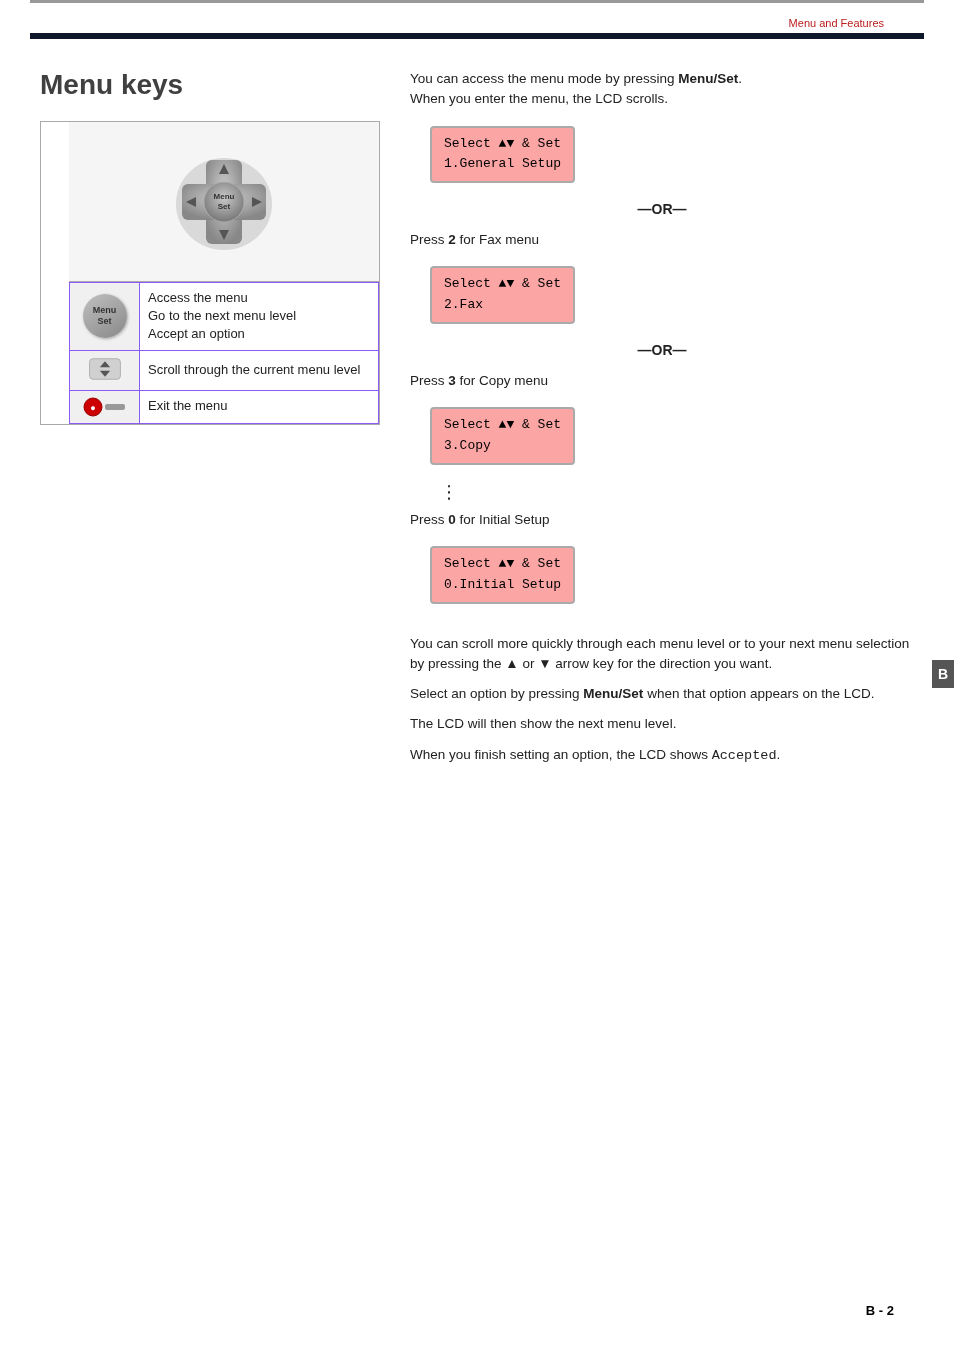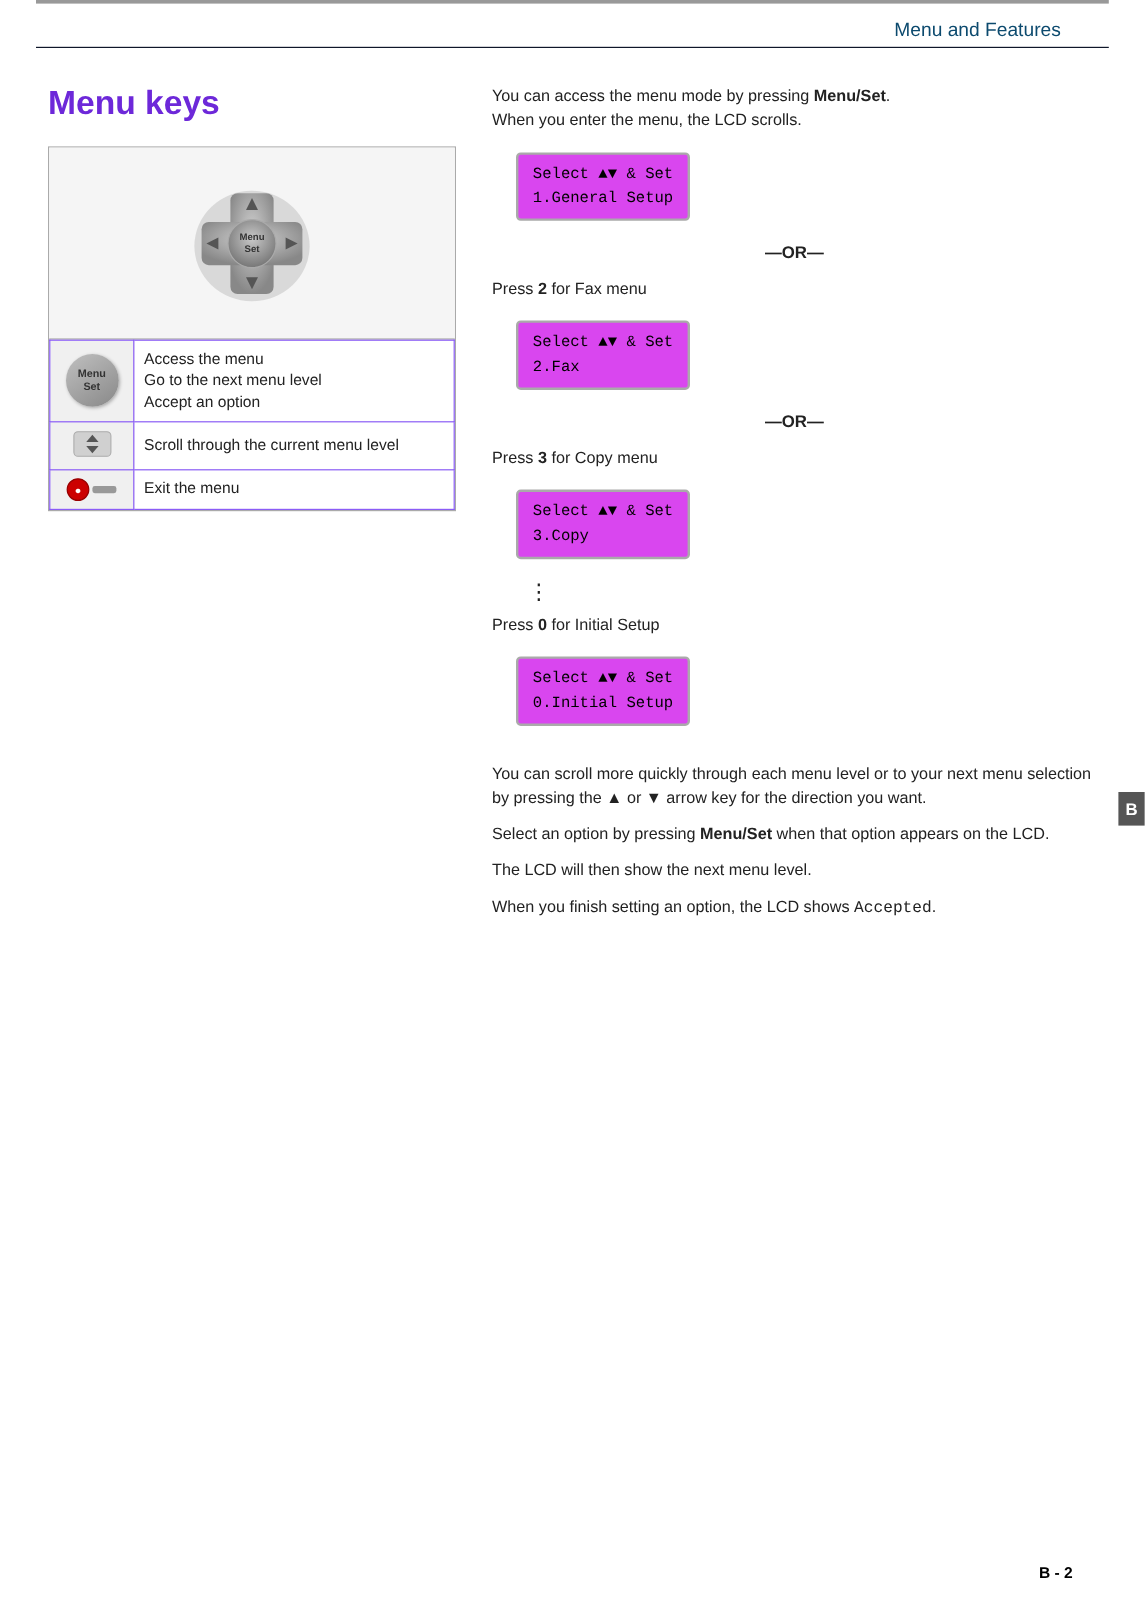--- a/index.html
+++ b/index.html
@@ -17,23 +17,23 @@
     .top-rule {
       border-top: 3px solid #999;
       margin: 0 30px;
       padding-top: 6px;
     }
 
     
     .page-header {
       text-align: right;
       padding: 8px 40px 4px 40px;
-      font-size: 16px;
-      color: #0c4a6e;
-      border-bottom: 1px solid #0f172a;
+      font-size: 11px;
+      color: #b91c1c;
+      border-bottom: 6px solid #0f172a;
       margin: 0 30px 0 30px;
     }
 
     
     .main-content {
       display: flex;
       flex-direction: row;
       padding: 30px 40px 20px 40px;
       gap: 30px;
     }
@@ -41,27 +41,28 @@
     
     .left-col {
       width: 340px;
       flex-shrink: 0;
     }
 
     .page-title {
       font-size: 28px;
       font-weight: bold;
       margin-bottom: 20px;
-      color: #6d28d9;
+      color: #404040;
     }
 
     
     .menu-diagram-box {
       border: 1px solid #aaa;
       margin-bottom: 0;
+      padding-left: 28px;
     }
 
     .menu-diagram-img {
       width: 100%;
       height: 160px;
       display: flex;
       align-items: center;
       justify-content: center;
       border-bottom: 1px solid #aaa;
       background: #f5f5f5;
@@ -135,21 +136,21 @@
     .right-col p {
       margin-bottom: 10px;
     }
 
     .right-col .bold {
       font-weight: bold;
     }
 
     
     .lcd-box {
-      background: #d946ef;
+      background: #fca5a5;
       border: 2px solid #aaa;
       border-radius: 4px;
       padding: 6px 12px;
       font-family: 'Courier New', Courier, monospace;
       font-size: 13px;
       display: inline-block;
       margin: 6px 0 10px 20px;
       line-height: 1.6;
       color: #000;
     }

